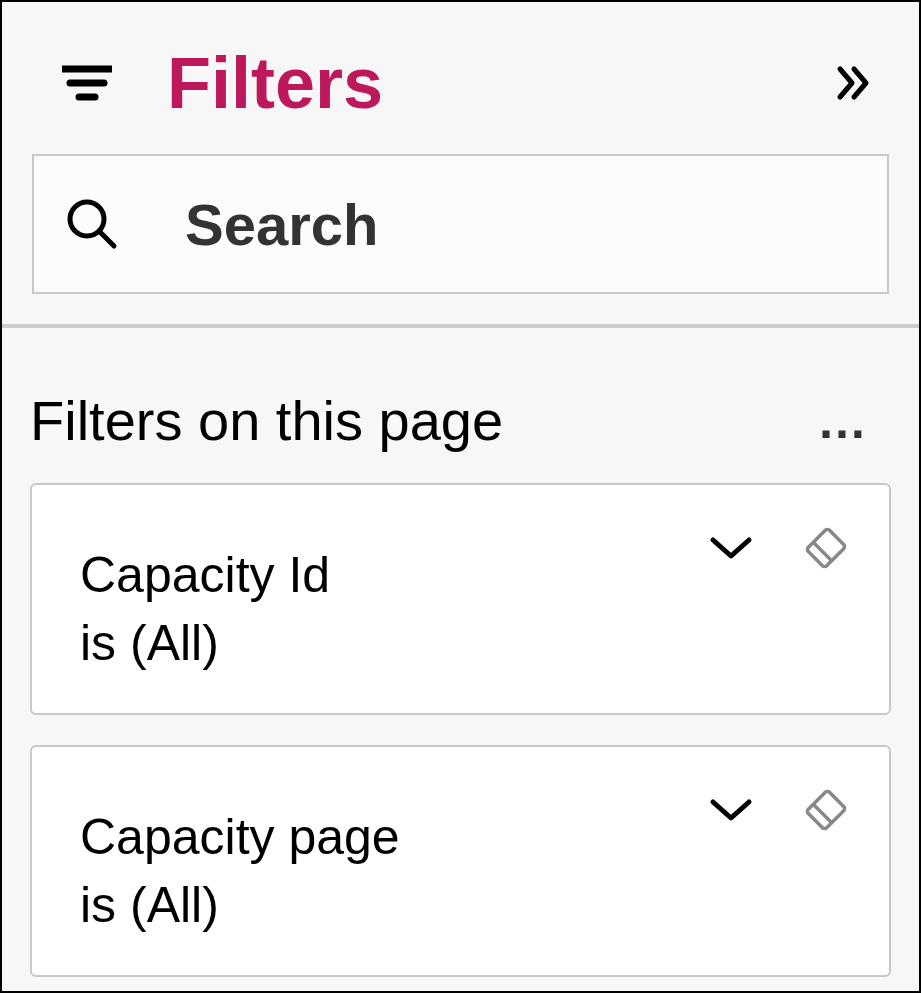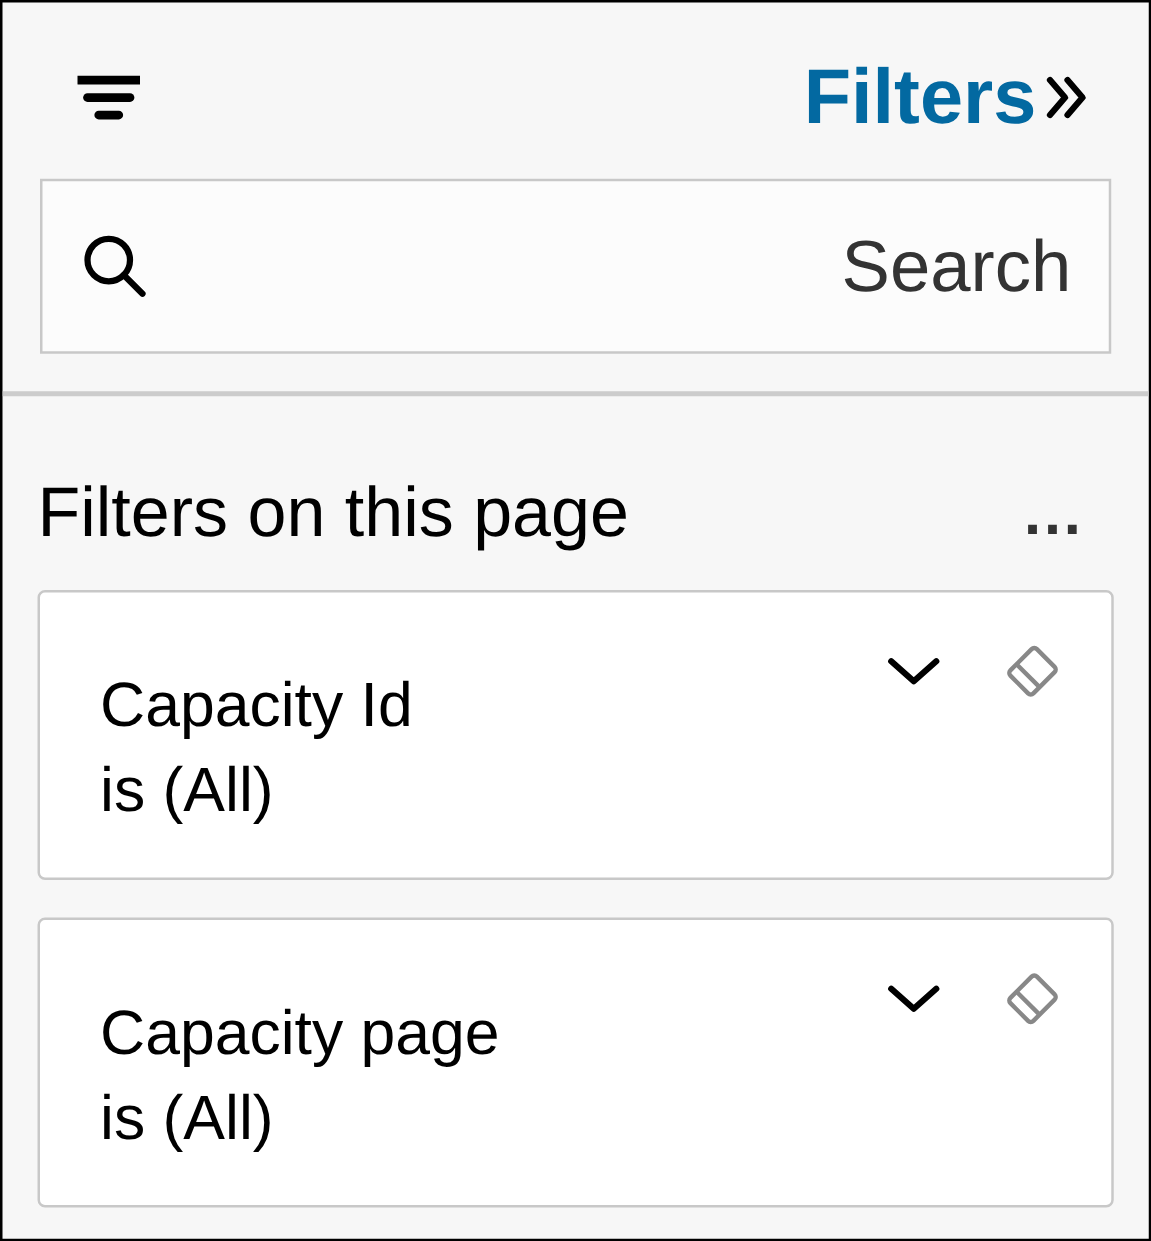--- a/index.html
+++ b/index.html
@@ -21,25 +21,24 @@
     }
     .filter-icon {
       width: 50px;
       height: 40px;
       margin-right: 55px;
       display: flex;
       align-items: center;
       justify-content: center;
     }
     .panel-title {
-      font-size: 62px;
+      font-size: 72px;
       font-weight: 700;
-      color: #0369a1;
+      color: #be185d;
       flex: 1;
-      text-align: right;
     }
     .collapse-btn {
       cursor: pointer;
       width: 50px;
       height: 50px;
       display: flex;
       align-items: center;
       justify-content: center;
     }
     .search-container {
@@ -59,25 +58,24 @@
       margin-right: 65px;
       display: flex;
       align-items: center;
       justify-content: center;
     }
     .search-input {
       border: none;
       outline: none;
       background: transparent;
       font-size: 58px;
-      font-weight: 400;
+      font-weight: 700;
       color: #333;
       width: 100%;
       font-family: inherit;
-      text-align: right;
     }
     .search-input::placeholder {
       color: #333;
     }
     .divider {
       height: 4px;
       background: #ccc;
     }
     .section-header {
       display: flex;

